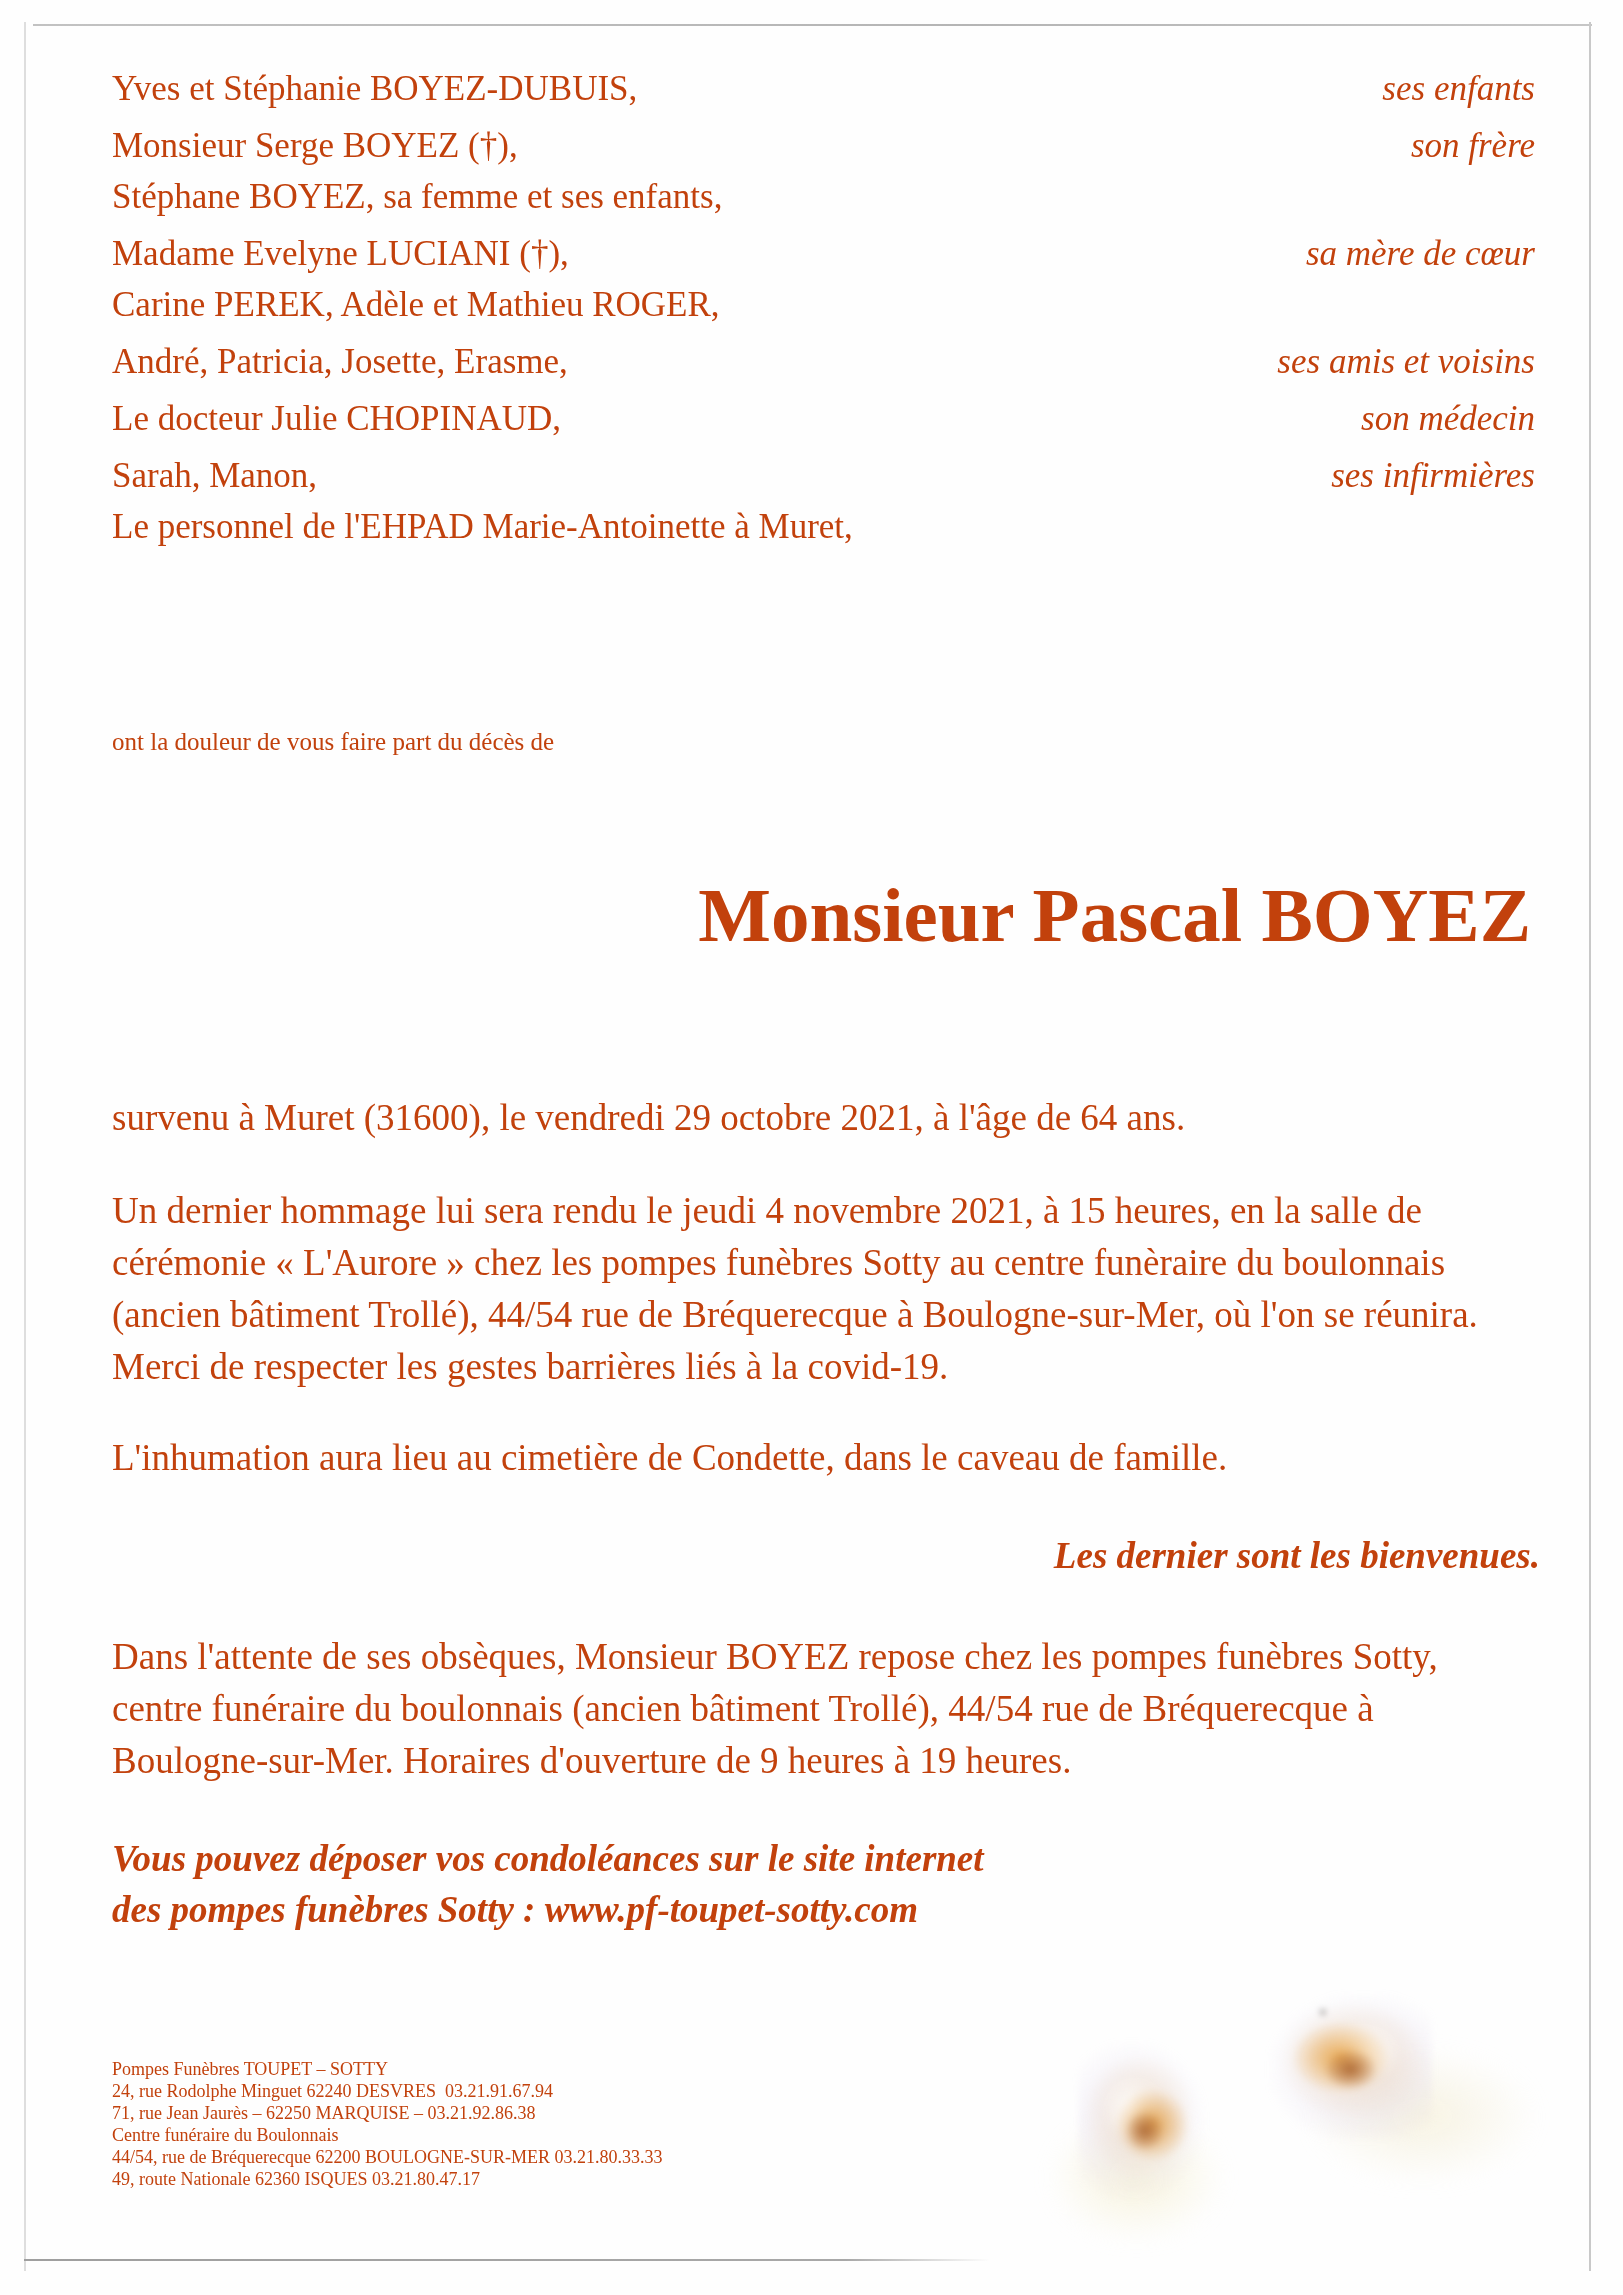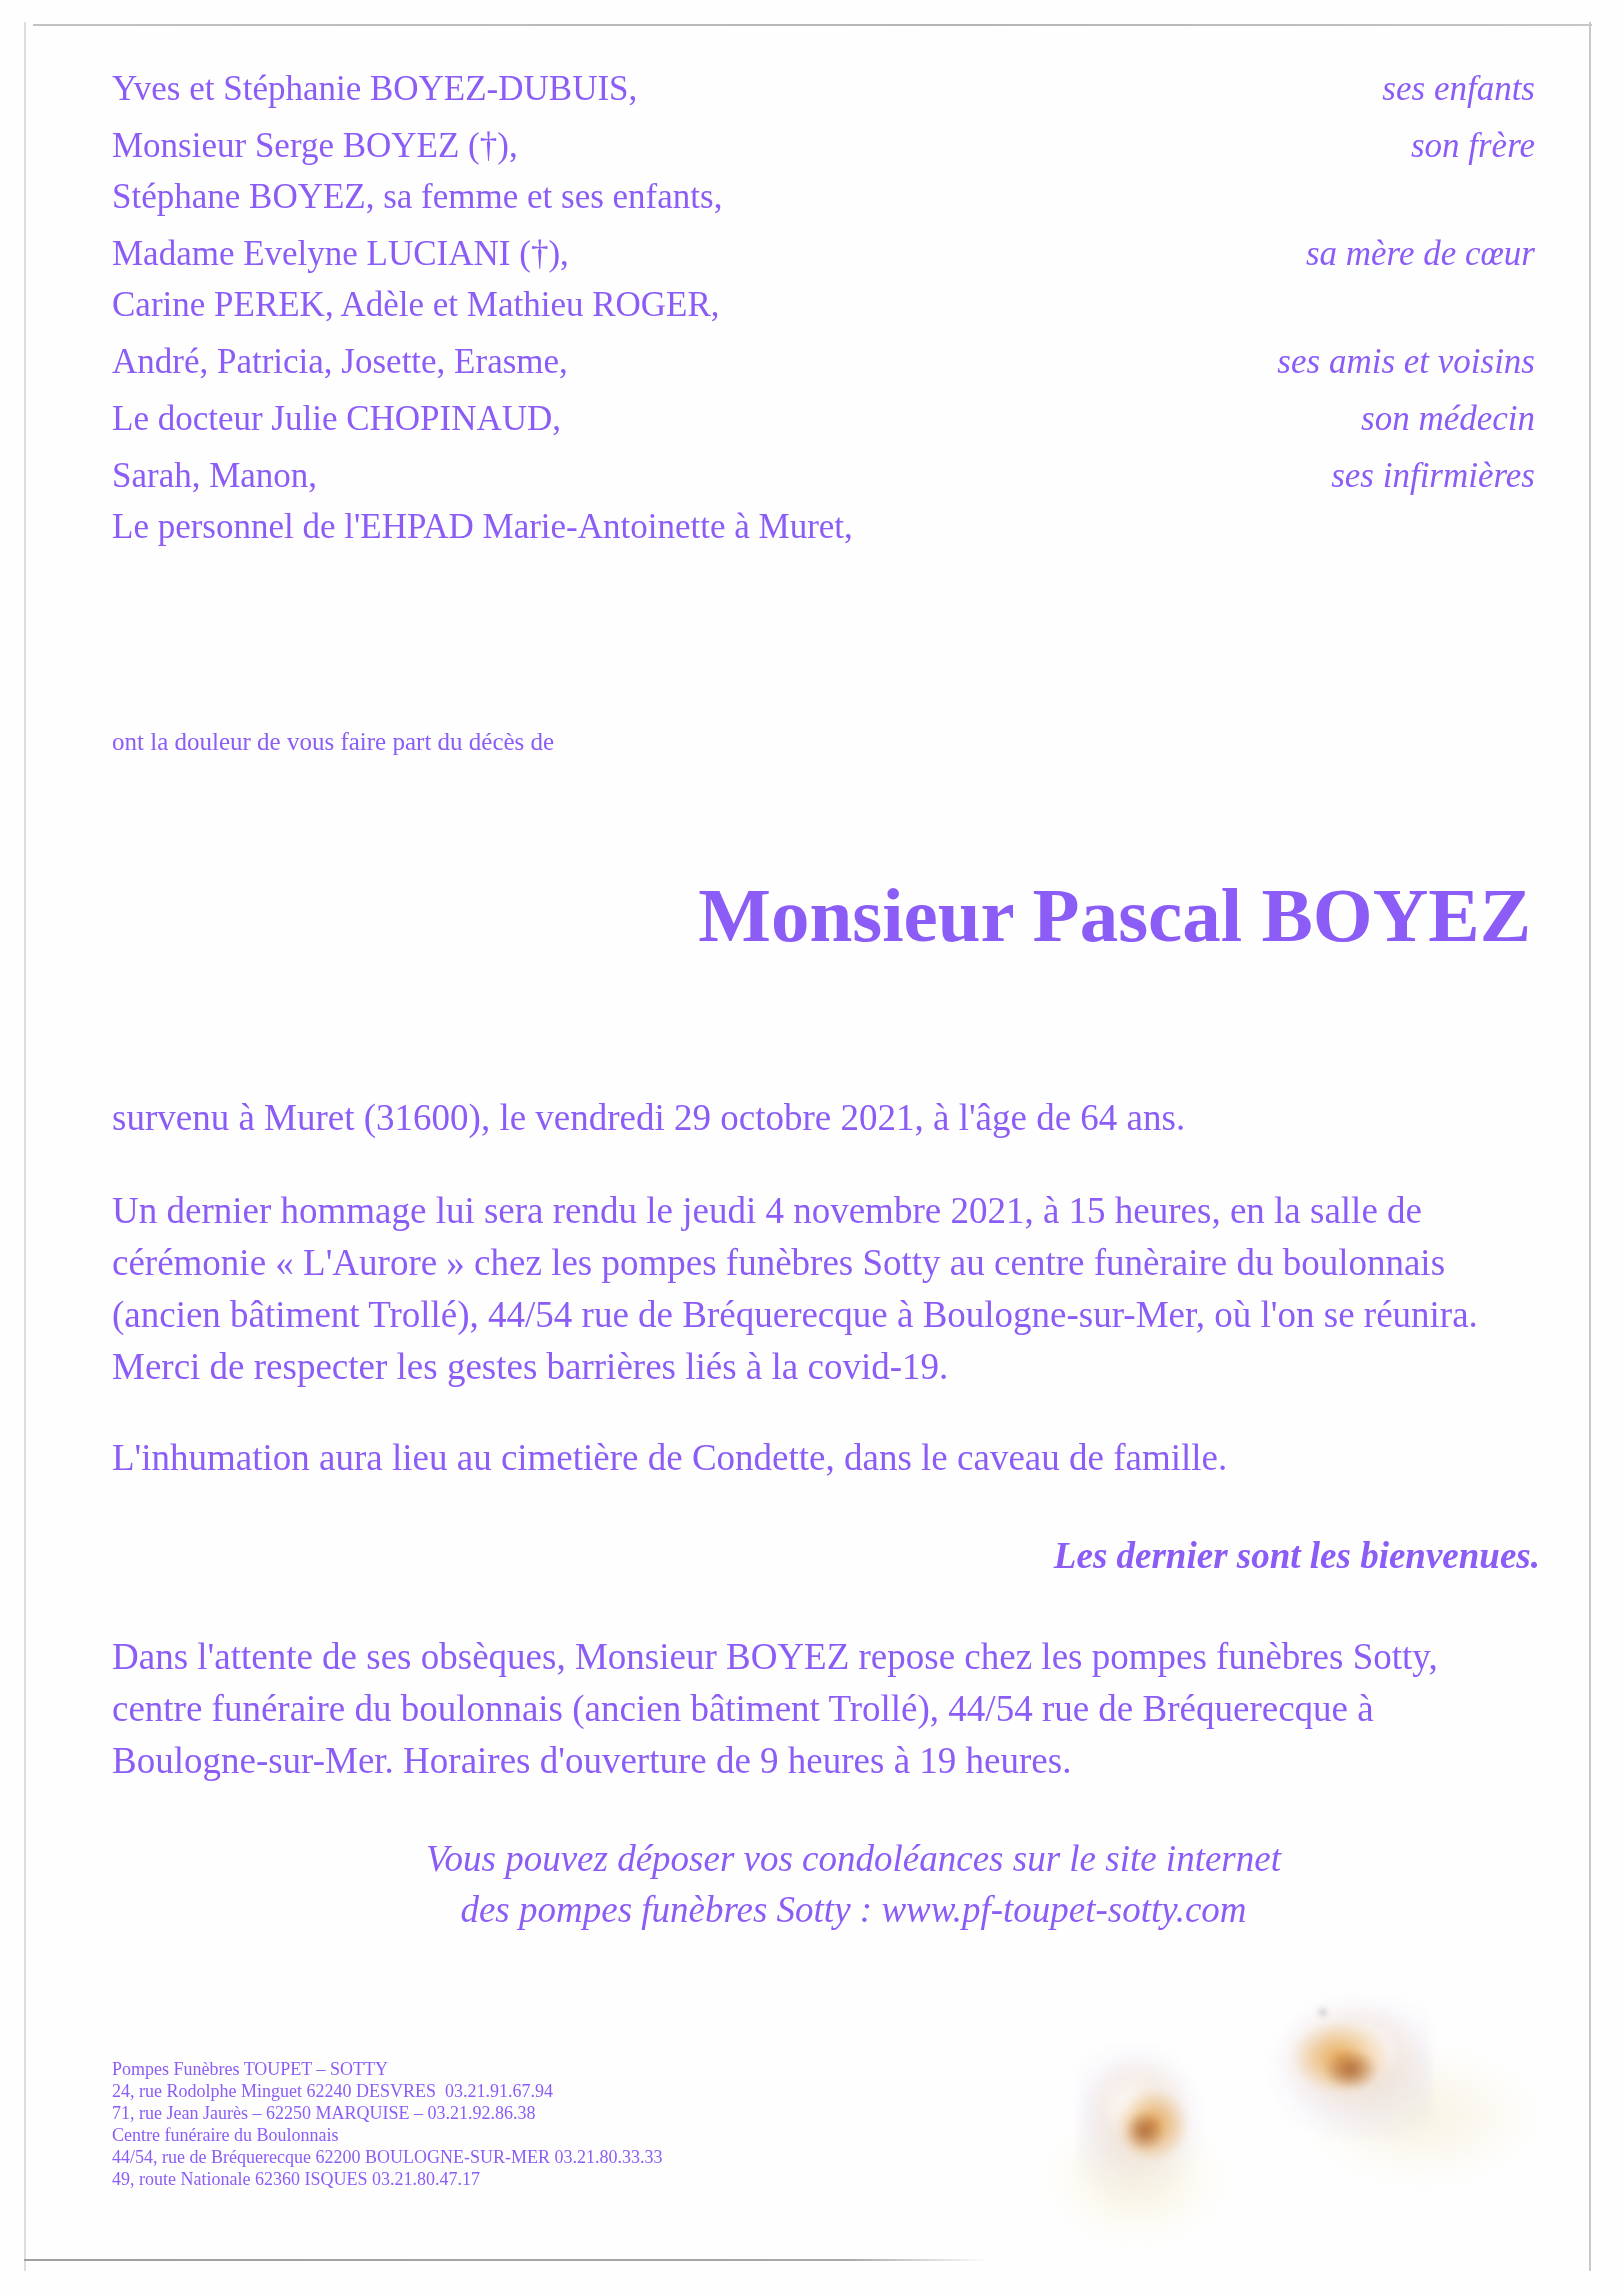--- a/index.html
+++ b/index.html
@@ -1,21 +1,21 @@
 <!DOCTYPE html>
 <html style="font-size:12.8px"><head>
 <meta charset="utf-8">
 <style>
   html,body{margin:0;padding:0;background:#ffffff;}
   .page{
     position:relative;
     width:1624px;height:2295px;
     background:#fefefe;
     font-family:"Liberation Serif","DejaVu Serif",serif;
-    color:#8b5cf6;
+    color:#c2410c;
     overflow:hidden;
   }
   
   .b-top{position:absolute;left:33px;top:24px;width:1559px;height:2.4px;
     background:linear-gradient(to right,#c2c2c2 0%,#b5b5b5 60%,#c6c6c6 100%);}
   .b-right{position:absolute;left:1589px;top:22px;width:1.6px;height:2249px;background:#c9c9c9;}
   .b-left{position:absolute;left:24px;top:22px;width:1.6px;height:2249px;background:#dedede;}
   .b-bottom{position:absolute;left:24px;top:2259px;width:966px;height:2.4px;
     background:linear-gradient(to right,#9f9f9f 0%,#a8a8a8 85%,rgba(168,168,168,0) 100%);}
 
@@ -31,22 +31,22 @@
 
   .death{position:absolute;left:112px;top:1091px;font-size:37px;line-height:53px;white-space:nowrap;}
 
   .para{position:absolute;left:112px;width:1459px;}
   .para .pline{font-size:37px;line-height:52px;white-space:nowrap;}
   .p1{top:1185px;}
   .burial{position:absolute;left:112px;top:1432px;font-size:37px;line-height:52px;white-space:nowrap;}
   .fleurs{position:absolute;left:112px;top:1530px;width:1428px;text-align:right;
     font-size:37px;line-height:52px;font-weight:bold;font-style:italic;white-space:nowrap;}
   .p2{top:1631px;}
-  .condol{position:absolute;left:122px;top:1833px;width:1463px;text-align:center;
-    font-weight:normal;font-style:italic;}
+  .condol{position:absolute;left:112px;top:1833px;width:1463px;
+    font-weight:bold;font-style:italic;}
   .condol .pline{font-size:37px;line-height:51px;white-space:nowrap;}
 
   .footer{position:absolute;left:112px;top:2058px;}
   .footer .fline{font-size:18px;line-height:22px;white-space:pre;}
 
   
   .flower{position:absolute;filter:blur(3.2px);}
   .flower-a{
     left:1078px;top:2042px;width:128px;height:159px;
     background:

